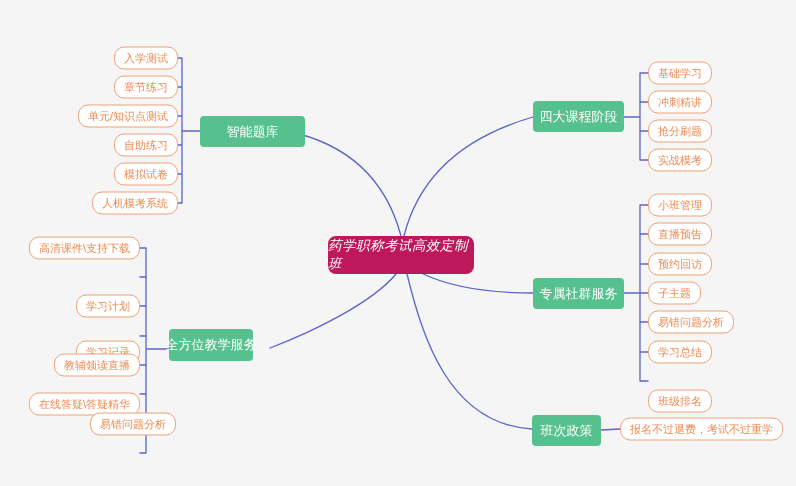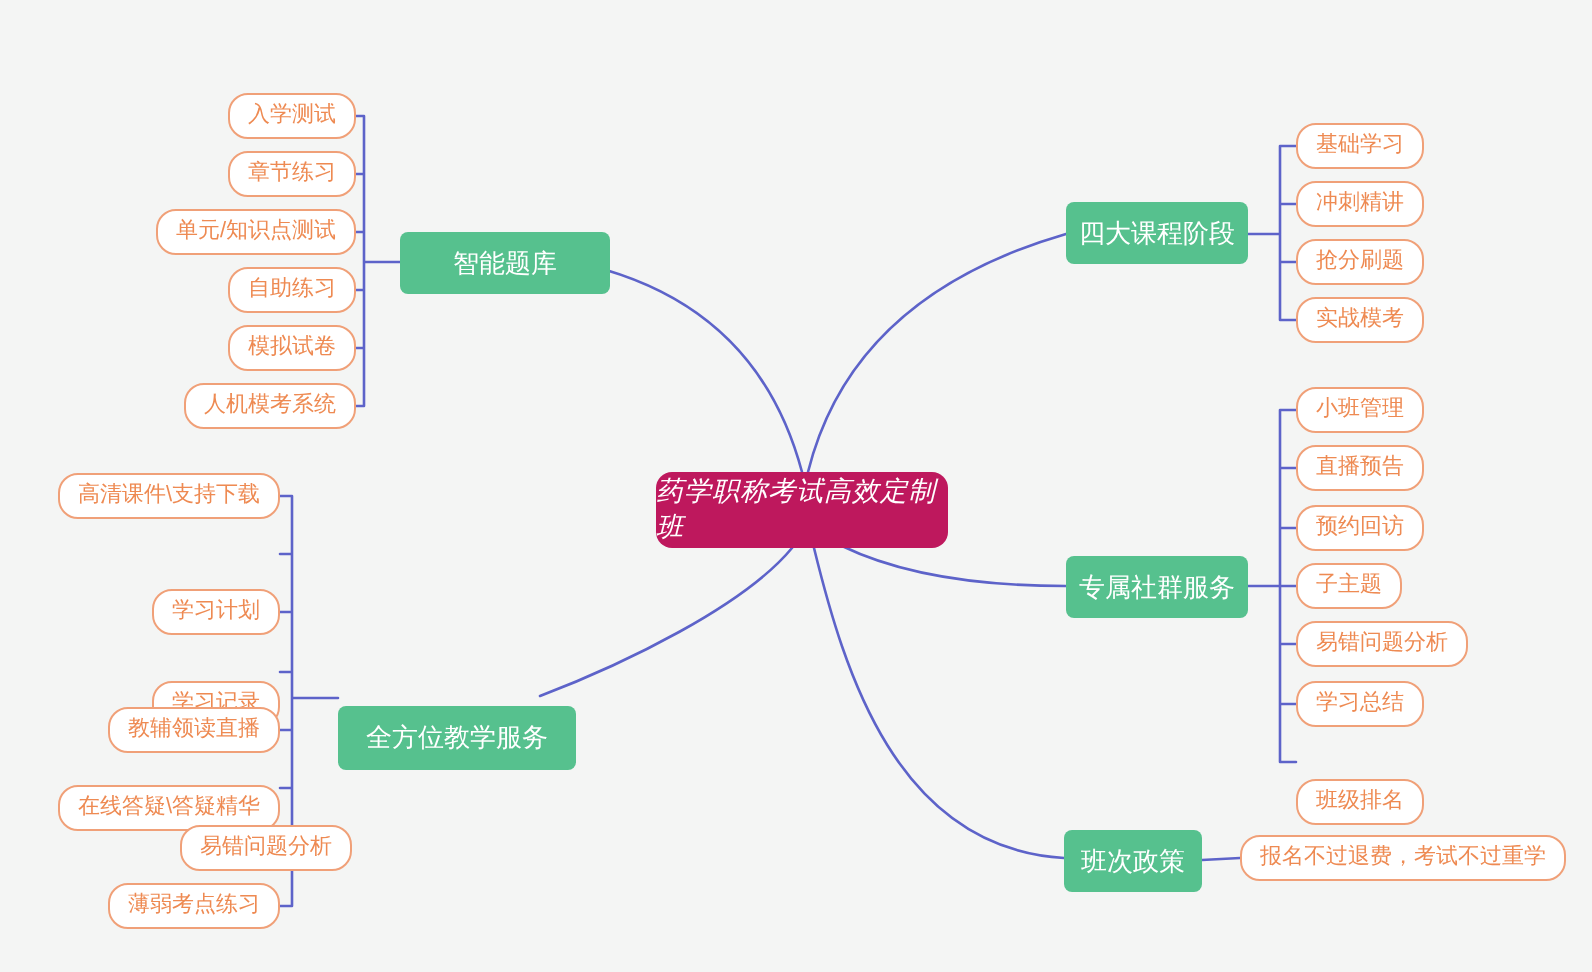--- a/index.html
+++ b/index.html
@@ -62,22 +62,21 @@
   <div class="leaf-node" style="left:648px;top:234px">直播预告</div>
   <div class="leaf-node" style="left:648px;top:264px">预约回访</div>
   <div class="leaf-node" style="left:648px;top:293px">子主题</div>
   <div class="leaf-node" style="left:648px;top:322px">易错问题分析</div>
   <div class="leaf-node" style="left:648px;top:352px">学习总结</div>
   <div class="leaf-node" style="left:648px;top:401px">班级排名</div>
 
   <div class="node branch-node" style="left:532px;top:415px;width:69px;height:31px">班次政策</div>
   <div class="leaf-node" style="left:620px;top:429px">报名不过退费，考试不过重学</div>
 
-  <div class="node branch-node" style="left:169px;top:353px;width:119px;height:32px">全方位教学服务</div>
+  <div class="node branch-node" style="left:169px;top:329px;width:84px;height:32px">全方位教学服务</div>
   <div class="leaf-node" style="right:656px;top:248px">高清课件\支持下载</div>
   <div class="leaf-node" style="right:656px;top:306px">学习计划</div>
   <div class="leaf-node" style="right:656px;top:352px">学习记录</div>
   <div class="leaf-node" style="right:656px;top:365px">教辅领读直播</div>
   <div class="leaf-node" style="right:656px;top:404px">在线答疑\答疑精华</div>
   <div class="leaf-node" style="right:620px;top:424px">易错问题分析</div>
-  <div class="leaf-node" style="right:656px;top:453px">薄弱考点练习</div>
 
 </div>
 
 </body></html>

